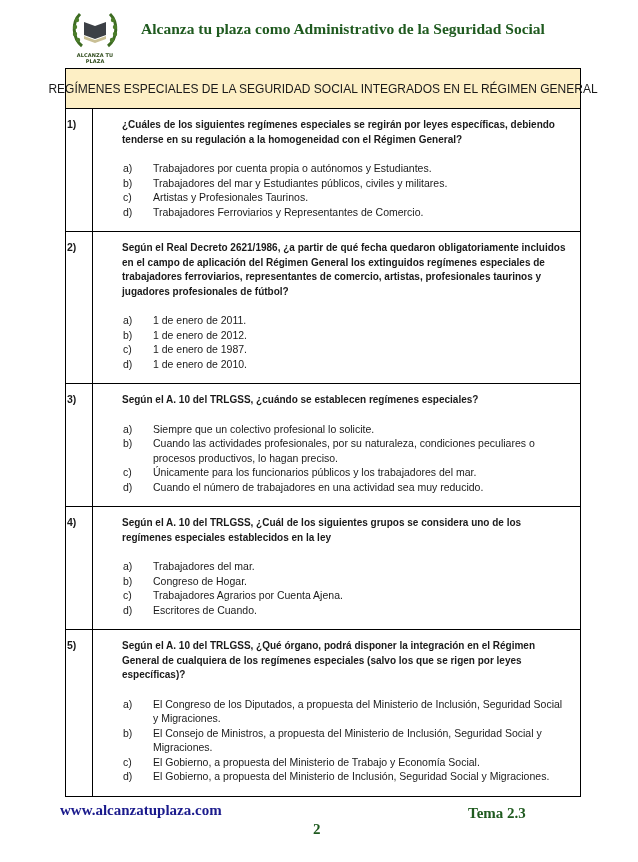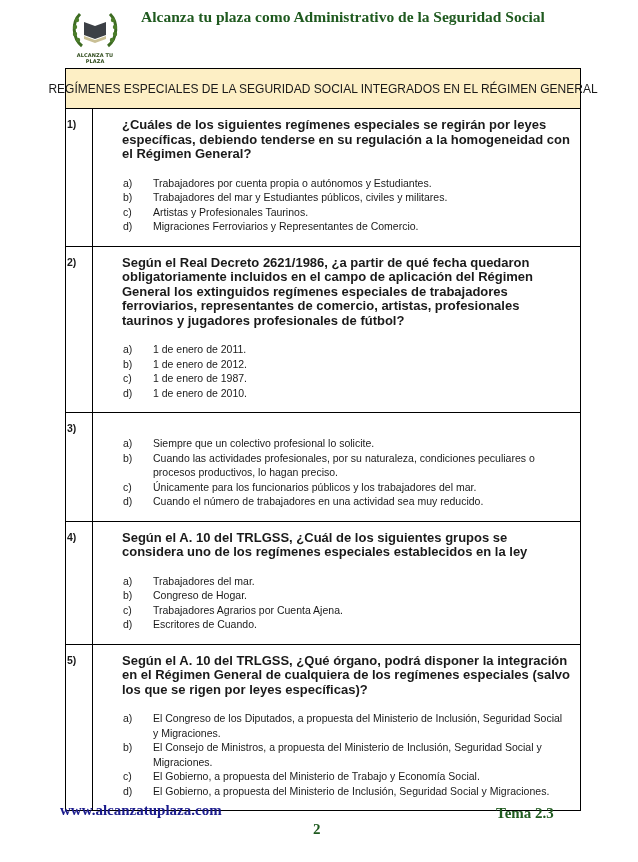--- a/index.html
+++ b/index.html
@@ -2,36 +2,36 @@
 <html><head>
 <meta charset="utf-8">
 <style>
   * { box-sizing: border-box; margin: 0; padding: 0; }
   html, body { width: 638px; height: 862px; background: #ffffff; overflow: hidden; }
   body { position: relative; font-family: "Liberation Sans", sans-serif; color: #1a1a1a; }
 
   .header { position: absolute; left: 66px; top: 8px; width: 520px; height: 54px; }
   .logo { position: absolute; left: 0; top: 0; width: 58px; height: 54px; }
   .logo-caption { position: absolute; left: 2px; top: 44px; width: 54px; font-family: "DejaVu Sans", sans-serif; font-size: 5px; font-weight: bold; color: #2e4a1a; text-align: center; letter-spacing: 0.1px; }
-  .header-title { position: absolute; left: 75px; top: 0; font-family: "Liberation Serif", serif; font-weight: bold; font-size: 15.5px; color: #1f5a1f; white-space: nowrap; }
+  .header-title { position: absolute; left: 75px; top: 12px; font-family: "Liberation Serif", serif; font-weight: bold; font-size: 15.5px; color: #1f5a1f; white-space: nowrap; }
 
   .table { position: absolute; left: 65px; top: 68px; width: 516px; border: 1px solid #000; }
   .table-head { background: #fdefc5; height: 40px; border-bottom: 1px solid #000; display: flex; align-items: center; justify-content: center; font-size: 12px; color: #1a1a1a; white-space: nowrap; }
   .q-row { display: flex; border-bottom: 1px solid #000; }
   .q-row:last-child { border-bottom: none; }
   .q-num { width: 27px; border-right: 1px solid #000; font-weight: bold; font-size: 10.5px; padding-top: 9px; padding-left: 1px; }
   .q-body { flex: 1; padding: 9px 10px 12px 29px; }
-  .q-text { font-weight: bold; font-size: 13px; line-height: 14.5px; }
+  .q-text { font-weight: bold; font-size: 10px; line-height: 14.5px; }
   .opts { margin-top: 14px; margin-left: 1px; }
   .opt { display: flex; font-size: 10.5px; line-height: 14.5px; }
   .opt-letter { width: 30px; flex: none; }
   .opt-text { flex: 1; }
 
   .footer-link { position: absolute; left: 60px; top: 802px; font-family: "Liberation Serif", serif; font-weight: bold; font-size: 15px; color: #1a1a8c; }
-  .footer-tema { position: absolute; left: 496px; top: 805px; font-family: "Liberation Serif", serif; font-weight: bold; font-size: 15px; color: #1f5a1f; }
+  .footer-tema { position: absolute; left: 468px; top: 805px; font-family: "Liberation Serif", serif; font-weight: bold; font-size: 15px; color: #1f5a1f; }
   .footer-page { position: absolute; left: 313px; top: 821px; font-family: "Liberation Serif", serif; font-weight: bold; font-size: 15px; color: #1f5a1f; }
 </style>
 </head>
 <body>
 
 <div class="header">
   <div class="logo">
     <svg width="58" height="46" viewBox="0 0 58 46">
       <path d="M14 6 C6 14 6 30 16 38" stroke="#3d6b22" stroke-width="3" fill="none"></path>
       <path d="M44 6 C52 14 52 30 42 38" stroke="#3d6b22" stroke-width="3" fill="none"></path>
@@ -66,21 +66,21 @@
             <div class="opt">
       <span class="opt-letter">b)</span>
       <span class="opt-text">Trabajadores del mar y Estudiantes públicos, civiles y militares.</span>
     </div>
             <div class="opt">
       <span class="opt-letter">c)</span>
       <span class="opt-text">Artistas y Profesionales Taurinos.</span>
     </div>
             <div class="opt">
       <span class="opt-letter">d)</span>
-      <span class="opt-text">Migraciones Ferroviarios y Representantes de Comercio.</span>
+      <span class="opt-text">Trabajadores Ferroviarios y Representantes de Comercio.</span>
     </div>
           </div>
     </div>
       </div>
       <div class="q-row">
     <div class="q-num">2)</div>
     <div class="q-body">
       <div class="q-text">Según el Real Decreto 2621/1986, ¿a partir de qué fecha quedaron obligatoriamente incluidos en el campo de aplicación del Régimen General los extinguidos regímenes especiales de trabajadores ferroviarios, representantes de comercio, artistas, profesionales taurinos y jugadores profesionales de fútbol?</div>
       <div class="opts">
             <div class="opt">
@@ -98,20 +98,21 @@
             <div class="opt">
       <span class="opt-letter">d)</span>
       <span class="opt-text">1 de enero de 2010.</span>
     </div>
           </div>
     </div>
       </div>
       <div class="q-row">
     <div class="q-num">3)</div>
     <div class="q-body">
+      <div class="q-text">Según el A. 10 del TRLGSS, ¿cuándo se establecen regímenes especiales?</div>
       <div class="opts">
             <div class="opt">
       <span class="opt-letter">a)</span>
       <span class="opt-text">Siempre que un colectivo profesional lo solicite.</span>
     </div>
             <div class="opt">
       <span class="opt-letter">b)</span>
       <span class="opt-text">Cuando las actividades profesionales, por su naturaleza, condiciones peculiares o procesos productivos, lo hagan preciso.</span>
     </div>
             <div class="opt">

